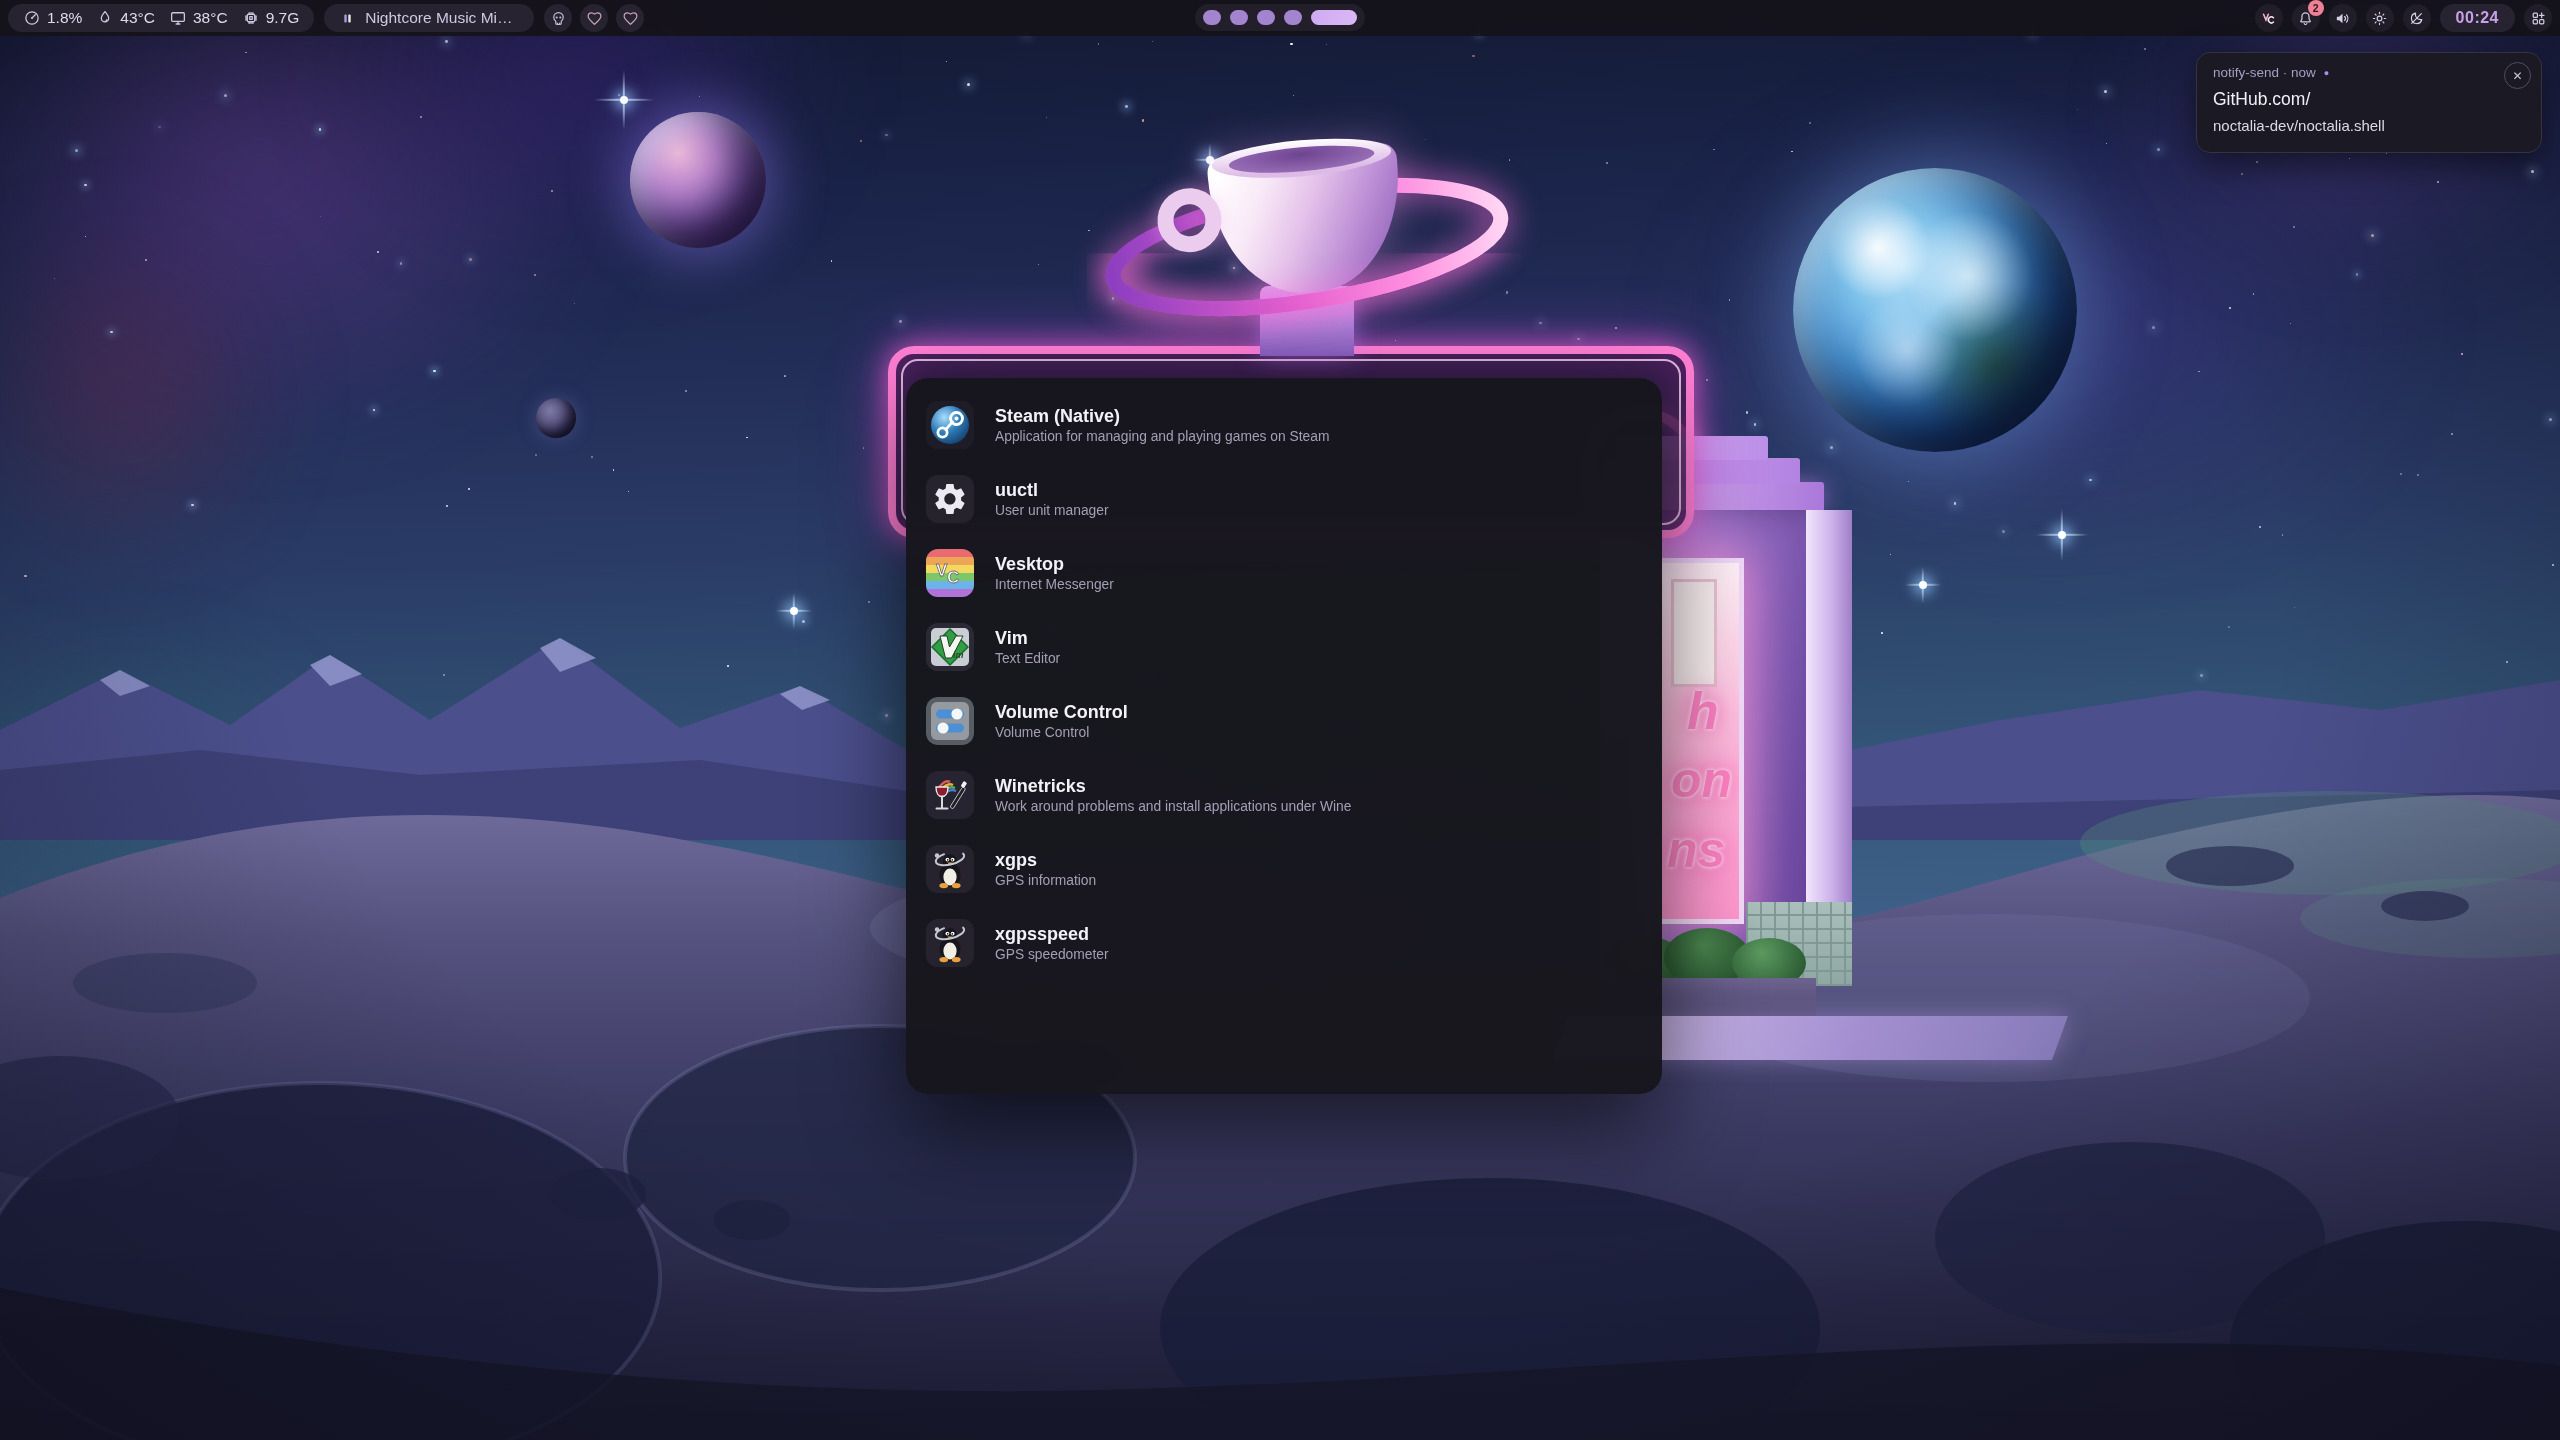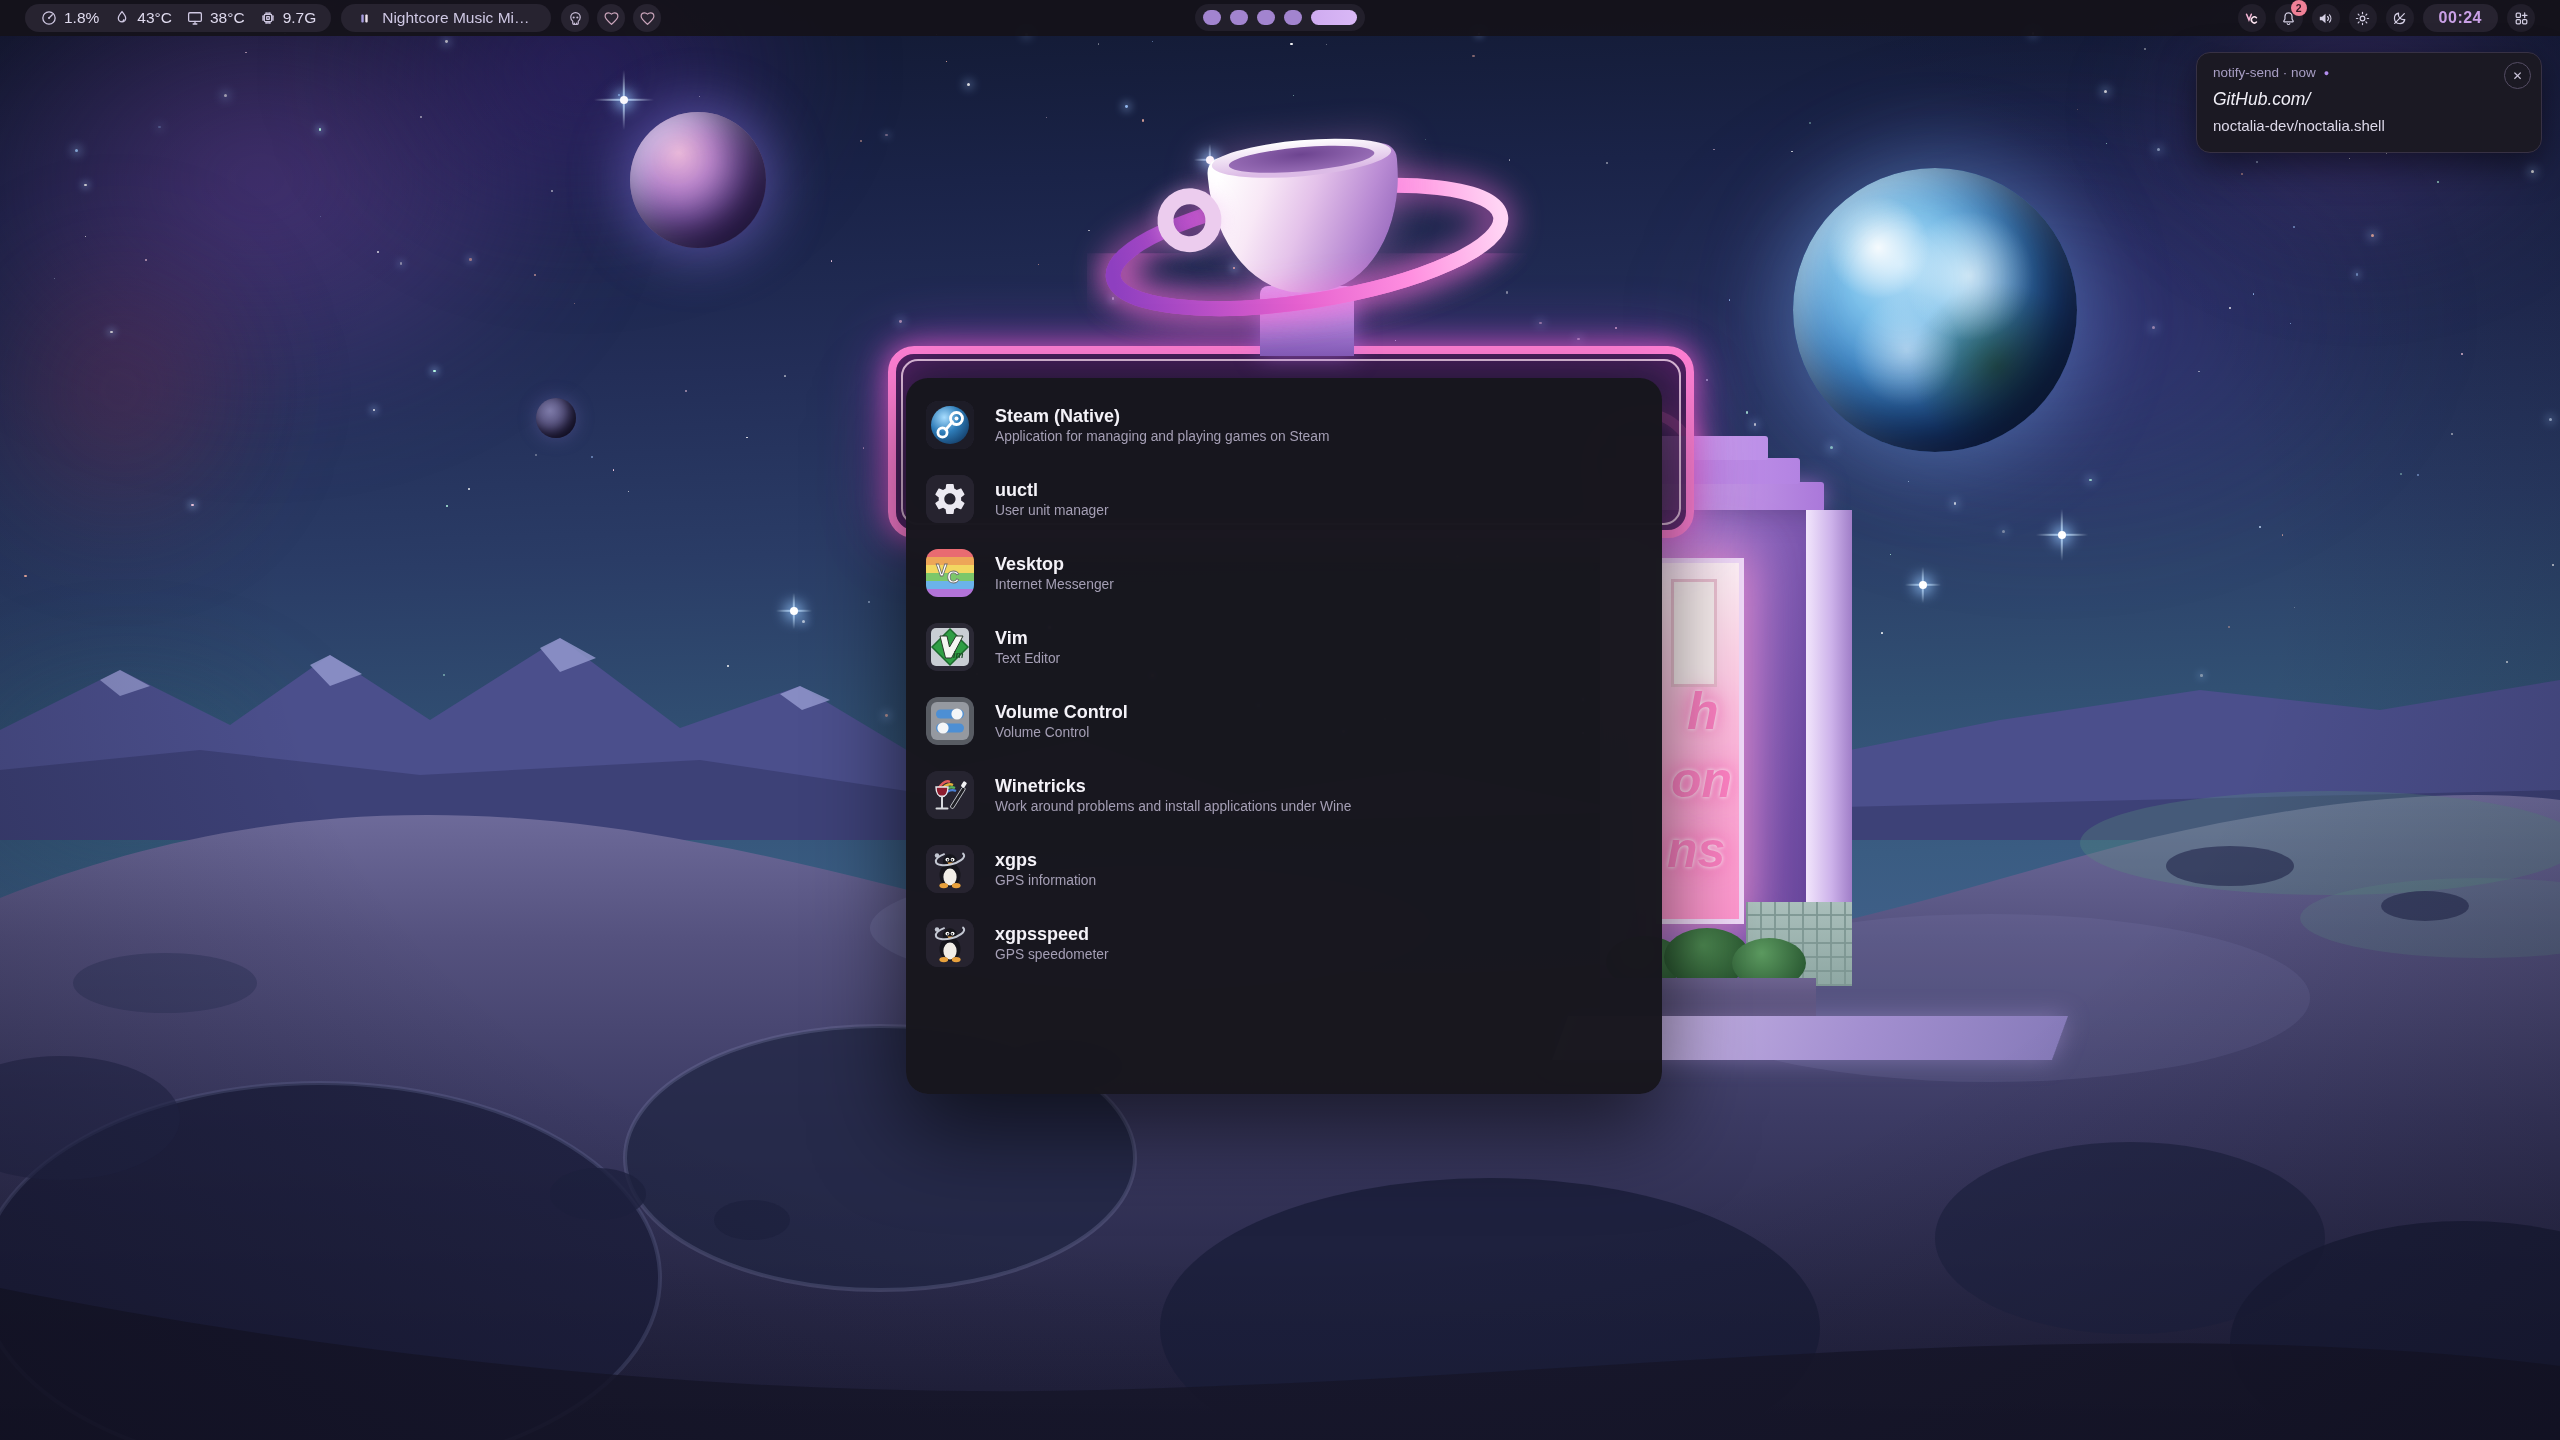--- a/index.html
+++ b/index.html
@@ -96,21 +96,21 @@
   .cup-rim-in { position:absolute; left:22px; top:-3px; width:146px; height:24px; border-radius:50%;
     background:radial-gradient(ellipse at 50% 30%, #6d4490, #9a6fb8 80%); }
   .cup-handle { position:absolute; left:-54px; top:28px; width:64px; height:64px; border:16px solid #ecccee; border-radius:50%;
     transform:rotate(10deg); box-shadow:0 0 20px rgba(240,170,240,.4), inset 0 0 8px rgba(130,80,150,.5); }
 
   .vignette { position:absolute; inset:0; z-index:12; pointer-events:none;
     background:radial-gradient(ellipse at 50% 42%, transparent 55%, rgba(8,7,18,.38) 100%); }
 
   
   .topbar { position:absolute; left:0; top:0; width:2560px; height:36px; z-index:40;
-    background:rgba(21,19,27,.97); display:flex; align-items:center; padding:0 25px; color:#d7d2e6; }
+    background:rgba(21,19,27,.97); display:flex; align-items:center; padding:0 8px; color:#d7d2e6; }
   .bar-left { display:flex; align-items:center; gap:10px; }
   .pill { display:flex; align-items:center; background:#272330; border-radius:14px; height:28px; padding:0 15px; gap:14px; }
   .stat { display:flex; align-items:center; gap:6px; font-size:15.5px; color:#dfdaee; }
   .stat svg { width:18px; height:18px; }
   .media-pill { gap:9px; max-width:210px; cursor:default; }
   .media-title { font-size:15.5px; color:#cfc8e4; white-space:nowrap; overflow:hidden; text-overflow:ellipsis; max-width:168px; }
   .cbtn { width:28px; height:28px; border-radius:50%; background:#272330; display:flex; align-items:center; justify-content:center; color:#c7bcd6; }
   .cbtn svg { width:17px; height:17px; }
   .cbtn.heart { color:#c9a4ba; }
   .ws-pill { position:absolute; left:50%; top:4px; transform:translateX(-50%); height:27px; background:#221f2b; border-radius:14px;
@@ -126,21 +126,21 @@
     font-size:16px; font-weight:bold; color:#c9a0e6; letter-spacing:.5px; }
 
   
   .notif { position:absolute; left:2196px; top:52px; width:346px; height:101px; z-index:40;
     background:#1b1923; border:1px solid #373144; border-radius:14px; padding:12px 16px;
     box-shadow:0 12px 34px rgba(0,0,0,.5); }
   .notif-head { display:flex; align-items:center; gap:8px; font-size:13.5px; color:#a89ec4; }
   .notif-dot { color:#b48ef0; font-size:9px; }
   .notif-close { position:absolute; right:10px; top:9px; width:27px; height:27px; border-radius:50%;
     border:1.4px solid #544c63; color:#cdc6dc; font-size:12px; display:flex; align-items:center; justify-content:center; }
-  .notif-title { margin-top:9px; font-size:17.5px; font-weight:500; color:#f1eff7;font-style:italic; }
+  .notif-title { margin-top:9px; font-size:17.5px; font-weight:500; color:#f1eff7; }
   .notif-body { margin-top:7px; font-size:15px; color:#dcd8e8; }
 
   
   .launcher { position:absolute; left:906px; top:378px; width:756px; height:716px; z-index:30;
     background:rgba(23,22,29,.99); border-radius:22px; box-shadow:0 34px 90px rgba(0,0,0,.62); display:flex; flex-direction:column; }
   .search-wrap { position:relative; margin:21px 24px 0; }
   .search-input { width:100%; height:40px; background:transparent; border:1.6px solid #bda9de; border-radius:12px;
     padding:0 15px; font-size:16.5px; color:#e9e5f4; outline:none; font-family:"Liberation Sans", sans-serif; }
   .search-input::placeholder { color:#8b8599; }
   .caret { position:absolute; left:15px; top:10px; width:1.6px; height:20px; background:#e6e1f2; }

